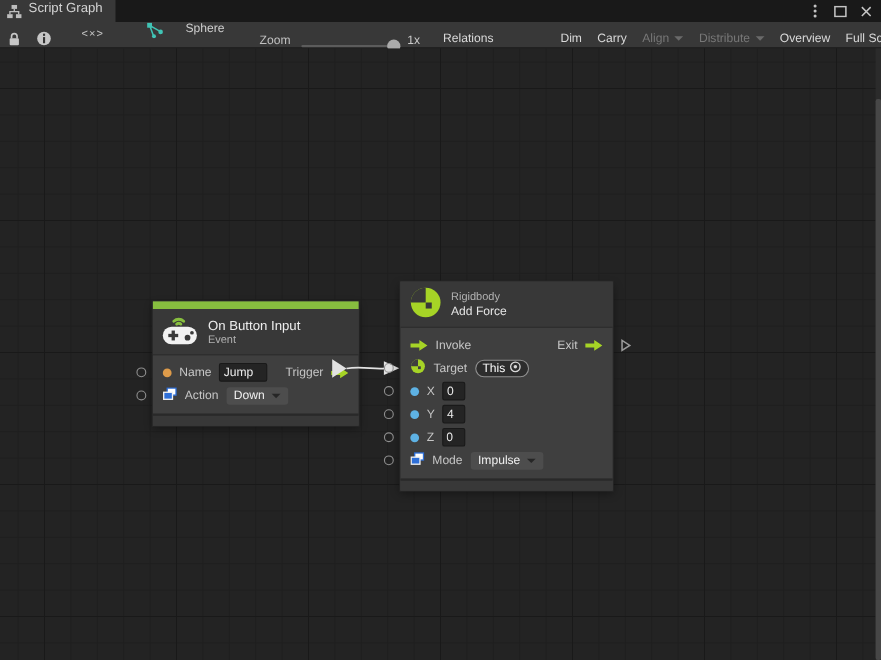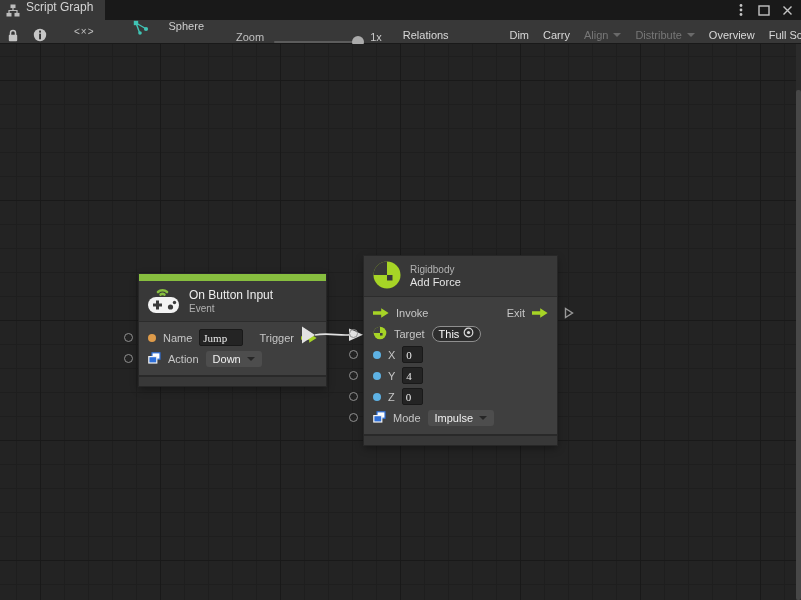--- a/index.html
+++ b/index.html
@@ -53,21 +53,21 @@
   .node-sub{font-size:10px;color:#b2b2b2;}
   .node-super{font-size:10px;color:#b2b2b2;}
   .node-title-lg{font-size:11px;color:#e5e5e5;}
   .rows{padding:5px 0 6px 0;}
   .row{position:relative;display:flex;align-items:center;height:21px;padding:0 9px;gap:7px;}
   .spacer{margin-left:auto;}
   .port{position:absolute;left:-15px;top:50%;margin-top:-5px;width:7px;height:7px;border:1.5px solid #8f8f8f;border-radius:50%;background:transparent;}
   .dot{width:8px;height:8px;border-radius:50%;flex:0 0 auto;}
   .dot.orange{background:#de9b4a;}
   .dot.blue{background:#5eb2e4;}
-  .nfield{background:#242424;border:1px solid #191919;border-radius:2px;color:#ececec;font-size:11px;height:15px;padding:0 3px;font-family:Liberation Serif, serif;outline:none;}
+  .nfield{background:#242424;border:1px solid #191919;border-radius:2px;color:#ececec;font-size:11px;height:15px;padding:0 3px;font-family:Liberation Sans, sans-serif;outline:none;}
   .nfield.small{width:13px;text-align:left;}
   .nfield.name{width:36px;}
   .dropdown{display:flex;align-items:center;gap:6px;background:#4d4d4d;border-radius:3px;height:16px;padding:0 7px;color:#f0f0f0;}
   .dd-caret{width:0;height:0;border-left:4px solid transparent;border-right:4px solid transparent;border-top:4px solid #262626;}
   .chip{display:flex;align-items:center;gap:4px;border:1px solid #8f8f8f;border-radius:8px;background:#2d2d2d;height:14px;padding:0 6px;color:#fafafa;}
   .node-footer{height:9px;background:#383838;border-top:2px solid #292929;}
   .exit-tri{position:absolute;right:-17px;top:50%;margin-top:-6px;}
   .conn{position:absolute;left:298px;top:280px;}
 </style>
 </head>

